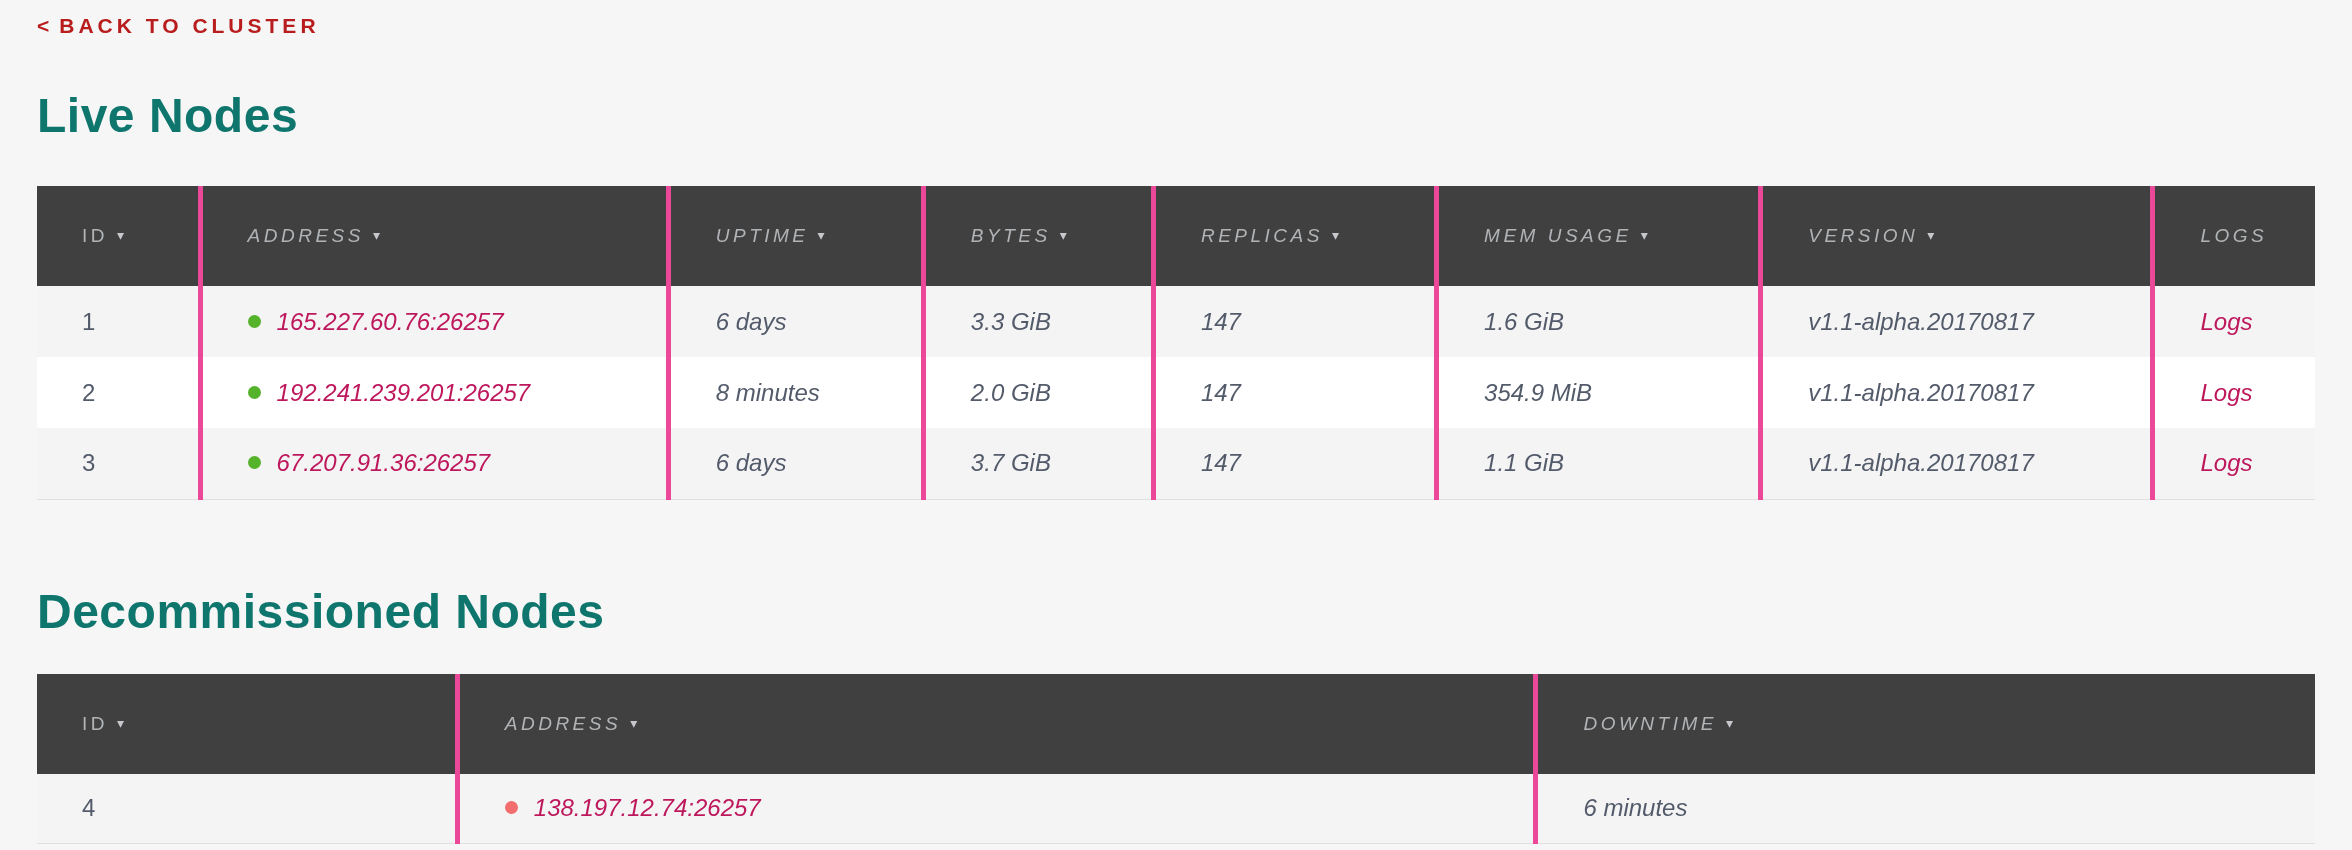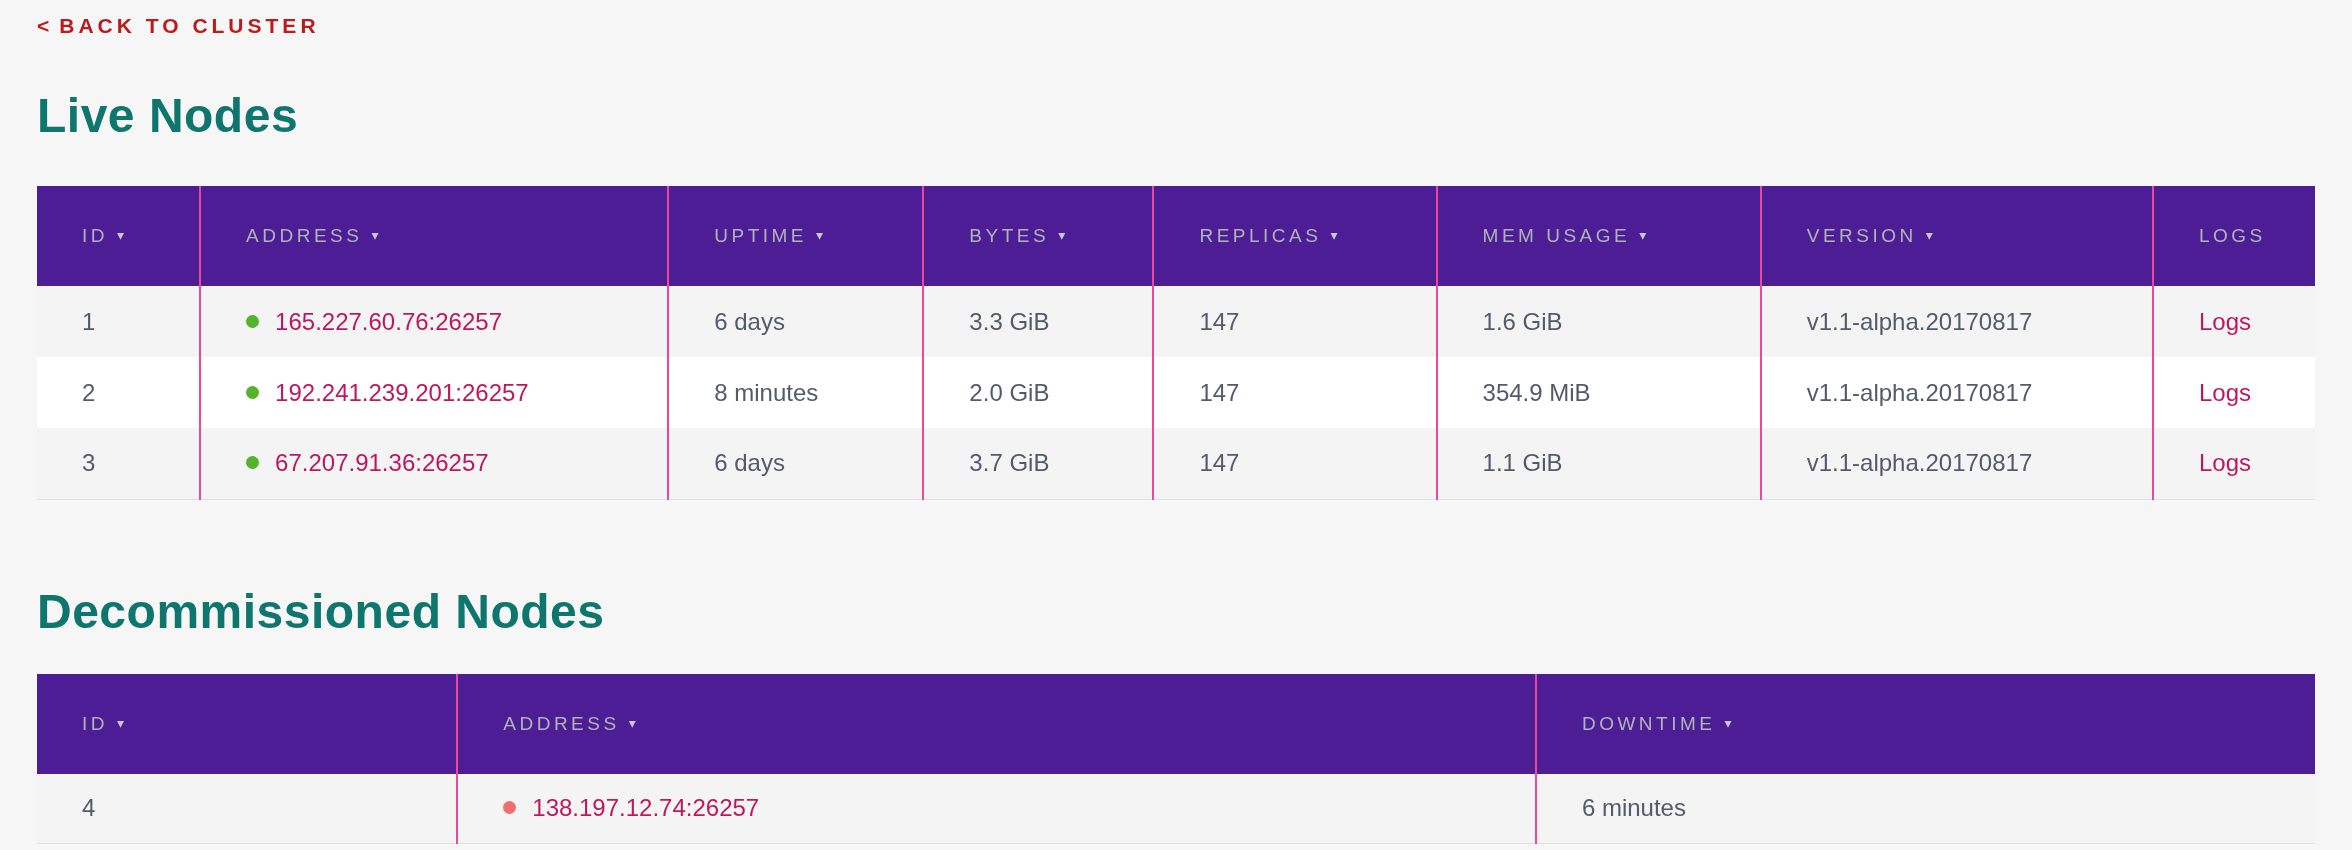--- a/index.html
+++ b/index.html
@@ -39,21 +39,21 @@
     width: 100%;
     border-collapse: collapse;
     table-layout: fixed;
     border-bottom: 1px solid #e0e0e0;
     background: transparent;
   }
   .tbl-live { margin-top: 46px; }
   .tbl-decom { margin-top: 38px; }
 
   thead th {
-    background: #4c1d95;
+    background: #404040;
     height: 100px;
     text-align: left;
     vertical-align: middle;
     padding-left: 45px;
     font-size: 19px;
     font-weight: 400;
     color: #b1b4b7;
     letter-spacing: 3.5px;
     white-space: nowrap;
   }
@@ -73,21 +73,21 @@
     padding-left: 45px;
     font-size: 24px;
     color: #535b6b;
     white-space: nowrap;
   }
   .tbl-decom tbody td { height: 70px; }
 
   tbody tr:nth-child(odd)  { background: #f4f4f4; }
   tbody tr:nth-child(even) { background: #ffffff; }
 
-  th + th, td + td { border-left: 2px solid #ec4899; }
+  th + th, td + td { border-left: 5px solid #ec4899; font-style: italic; }
 
   a.cell-link {
     color: #be185d;
     text-decoration: none;
     cursor: pointer;
   }
 
   .dot {
     display: inline-block;
     width: 13px;

